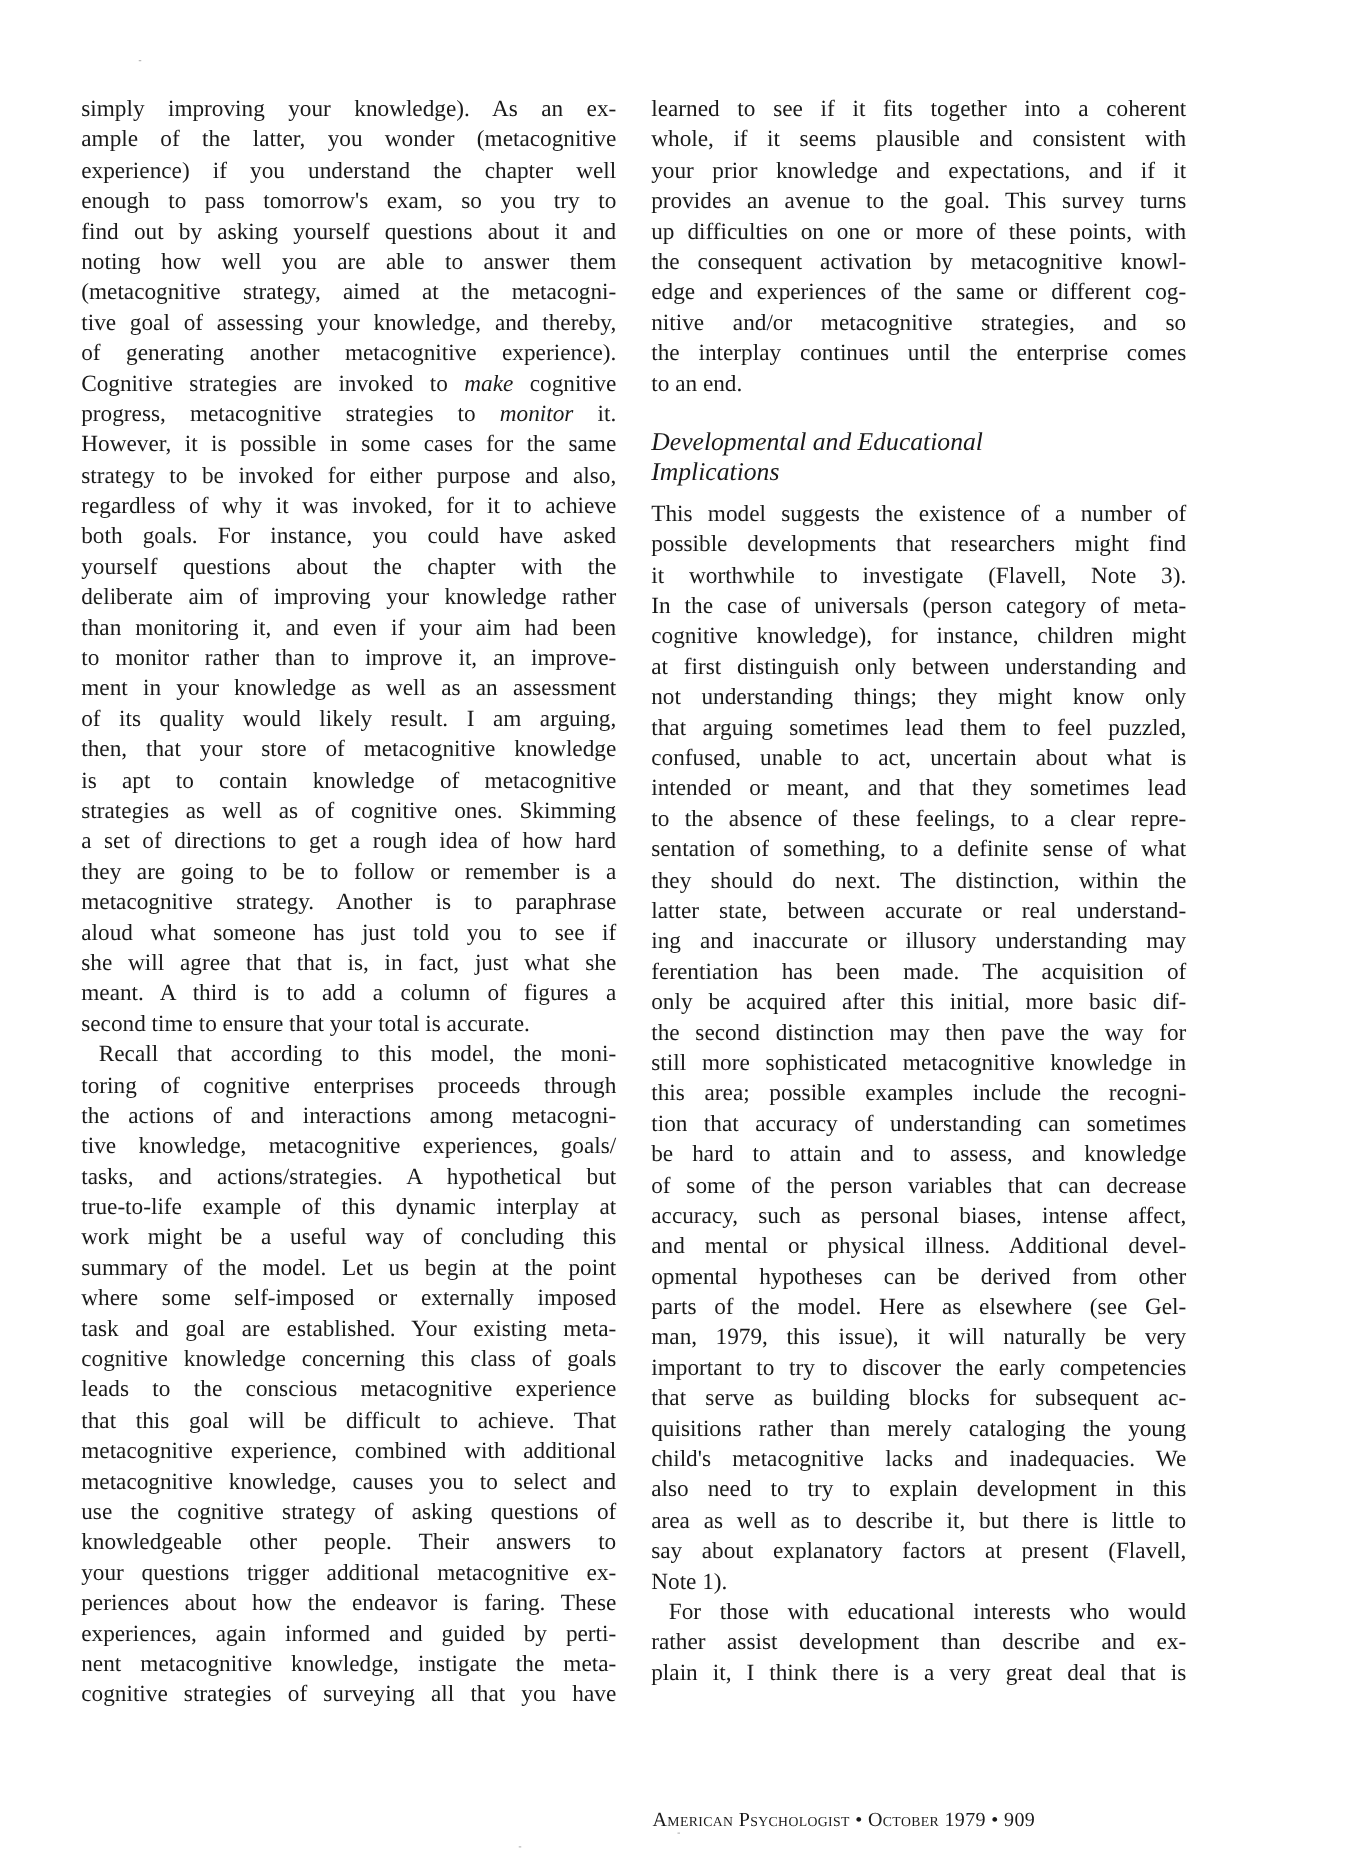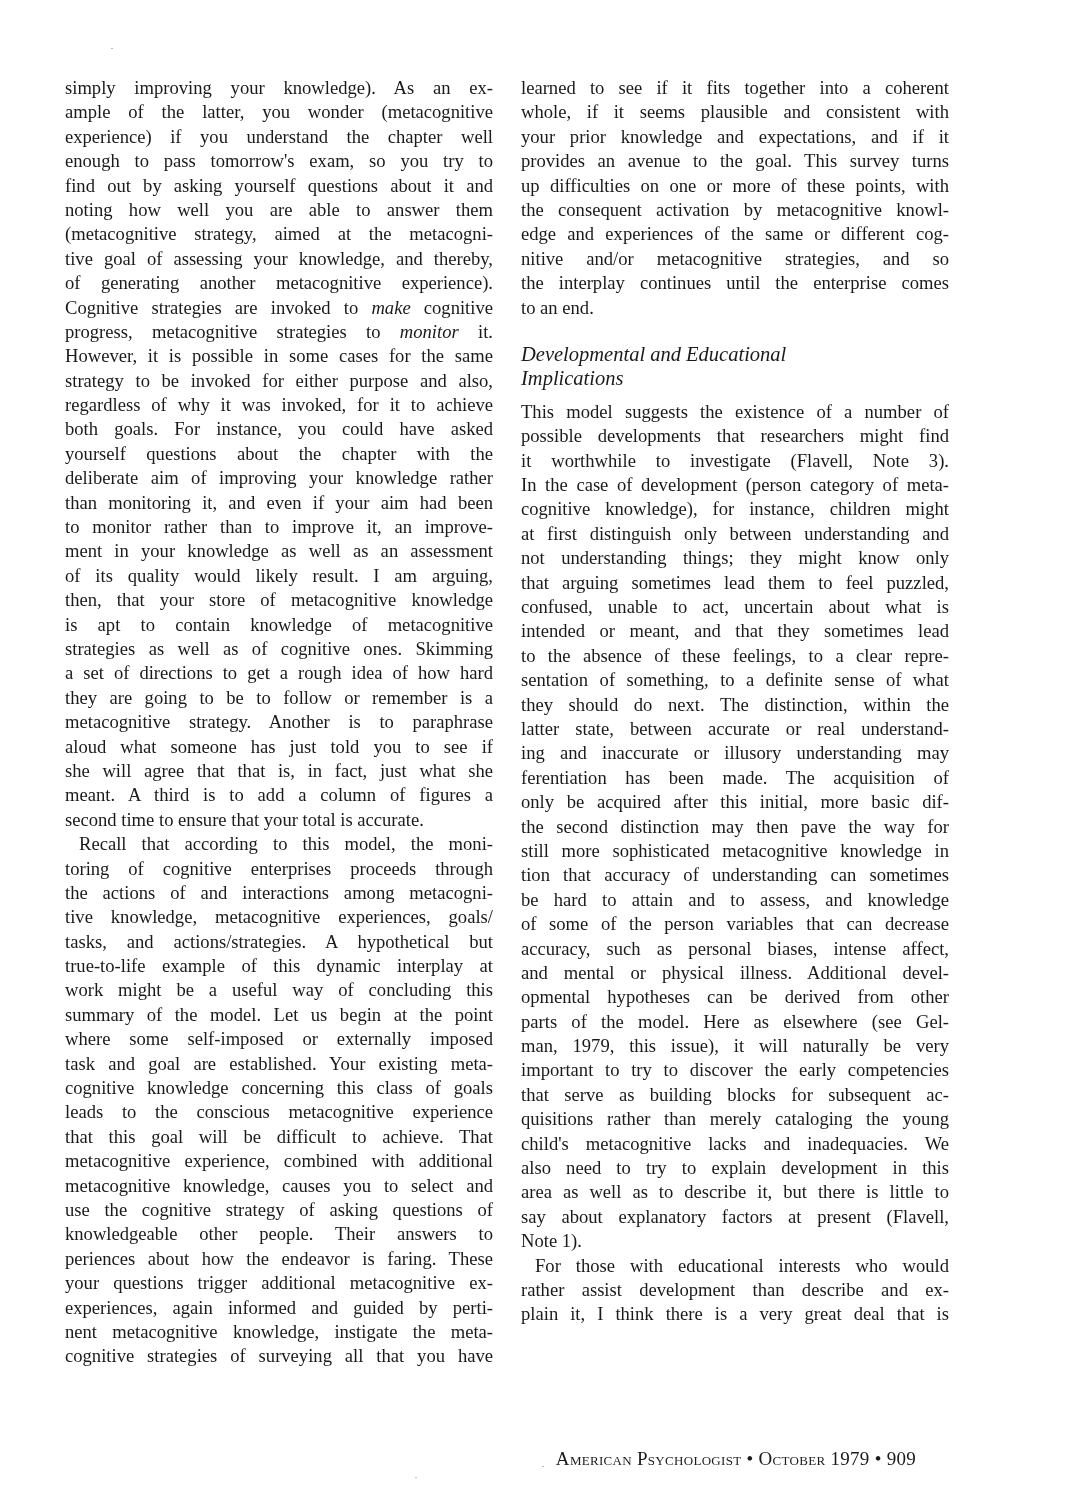--- a/index.html
+++ b/index.html
@@ -6,21 +6,21 @@
     body { width: 1082px; height: 1496px; position: relative; overflow: hidden; color: #1a1a1a; }
     .col { position: absolute; width: 428px; font-family: "Liberation Serif", "DejaVu Serif", serif; font-size: 18.6px; }
     #left-col { left: 65px; top: 76px; }
     #right-col { left: 521px; top: 76px; }
     .line { display: block; height: 24.4px; line-height: 24.4px; white-space: nowrap; text-align: justify; text-align-last: justify; }
     .line.last { text-align-last: left; }
     .line.indent { padding-left: 14px; }
     .heading { font-style: italic; font-size: 20.5px; height: 24px; line-height: 24px; white-space: nowrap; }
     .heading-block { margin-top: 22px; margin-bottom: 10px; }
     em { font-style: italic; }
-    #footer { position: absolute; left: 522px; top: 1448px; width: 428px; font-family: "Liberation Serif", serif; font-size: 19px; white-space: nowrap; text-align: center; font-variant: small-caps; letter-spacing: 0.3px; }
+    #footer { position: absolute; left: 522px; top: 1448px; width: 428px; font-family: "Liberation Serif", serif; font-size: 16px; white-space: nowrap; text-align: left; font-variant: small-caps; letter-spacing: 0.3px; }
     .specks { position: absolute; width: 2px; height: 1px; background: #bbb; }
   </style>
 </head>
 <body>
 
 <div id="left-col" class="col">
   <div>
     <span class="line">simply improving your knowledge). As an ex-</span>
     <span class="line">ample of the latter, you wonder (metacognitive</span>
     <span class="line">experience) if you understand the chapter well</span>
@@ -64,22 +64,22 @@
     <span class="line">summary of the model. Let us begin at the point</span>
     <span class="line">where some self-imposed or externally imposed</span>
     <span class="line">task and goal are established. Your existing meta-</span>
     <span class="line">cognitive knowledge concerning this class of goals</span>
     <span class="line">leads to the conscious metacognitive experience</span>
     <span class="line">that this goal will be difficult to achieve. That</span>
     <span class="line">metacognitive experience, combined with additional</span>
     <span class="line">metacognitive knowledge, causes you to select and</span>
     <span class="line">use the cognitive strategy of asking questions of</span>
     <span class="line">knowledgeable other people. Their answers to</span>
+    <span class="line">your questions trigger additional metacognitive ex-</span>
     <span class="line">periences about how the endeavor is faring. These</span>
-    <span class="line">your questions trigger additional metacognitive ex-</span>
     <span class="line">experiences, again informed and guided by perti-</span>
     <span class="line">nent metacognitive knowledge, instigate the meta-</span>
     <span class="line">cognitive strategies of surveying all that you have</span>
   </div>
 </div>
 
 <div id="right-col" class="col">
   <div>
     <span class="line">learned to see if it fits together into a coherent</span>
     <span class="line">whole, if it seems plausible and consistent with</span>
@@ -95,36 +95,37 @@
 
   <div class="heading-block">
     <div class="heading">Developmental and Educational</div>
     <div class="heading">Implications</div>
   </div>
 
   <div>
     <span class="line">This model suggests the existence of a number of</span>
     <span class="line">possible developments that researchers might find</span>
     <span class="line">it worthwhile to investigate (Flavell, Note 3).</span>
-    <span class="line">In the case of development (person category of meta-</span>
+    <span class="line">In the case of universals (person category of meta-</span>
     <span class="line">cognitive knowledge), for instance, children might</span>
     <span class="line">at first distinguish only between understanding and</span>
     <span class="line">not understanding things; they might know only</span>
     <span class="line">that arguing sometimes lead them to feel puzzled,</span>
     <span class="line">confused, unable to act, uncertain about what is</span>
     <span class="line">intended or meant, and that they sometimes lead</span>
     <span class="line">to the absence of these feelings, to a clear repre-</span>
     <span class="line">sentation of something, to a definite sense of what</span>
     <span class="line">they should do next. The distinction, within the</span>
     <span class="line">latter state, between accurate or real understand-</span>
     <span class="line">ing and inaccurate or illusory understanding may</span>
     <span class="line">ferentiation has been made. The acquisition of</span>
     <span class="line">only be acquired after this initial, more basic dif-</span>
     <span class="line">the second distinction may then pave the way for</span>
     <span class="line">still more sophisticated metacognitive knowledge in</span>
+    <span class="line">this area; possible examples include the recogni-</span>
     <span class="line">tion that accuracy of understanding can sometimes</span>
     <span class="line">be hard to attain and to assess, and knowledge</span>
     <span class="line">of some of the person variables that can decrease</span>
     <span class="line">accuracy, such as personal biases, intense affect,</span>
     <span class="line">and mental or physical illness. Additional devel-</span>
     <span class="line">opmental hypotheses can be derived from other</span>
     <span class="line">parts of the model. Here as elsewhere (see Gel-</span>
     <span class="line">man, 1979, this issue), it will naturally be very</span>
     <span class="line">important to try to discover the early competencies</span>
     <span class="line">that serve as building blocks for subsequent ac-</span>

